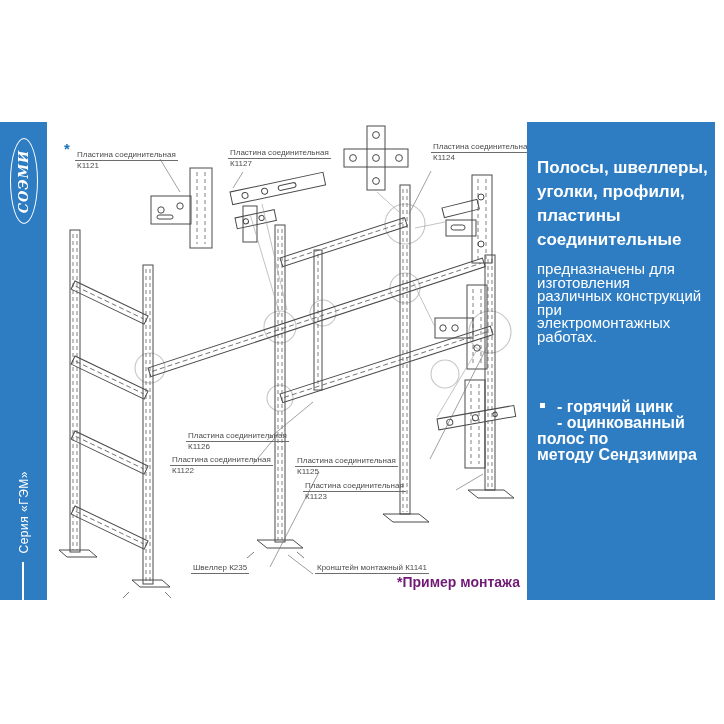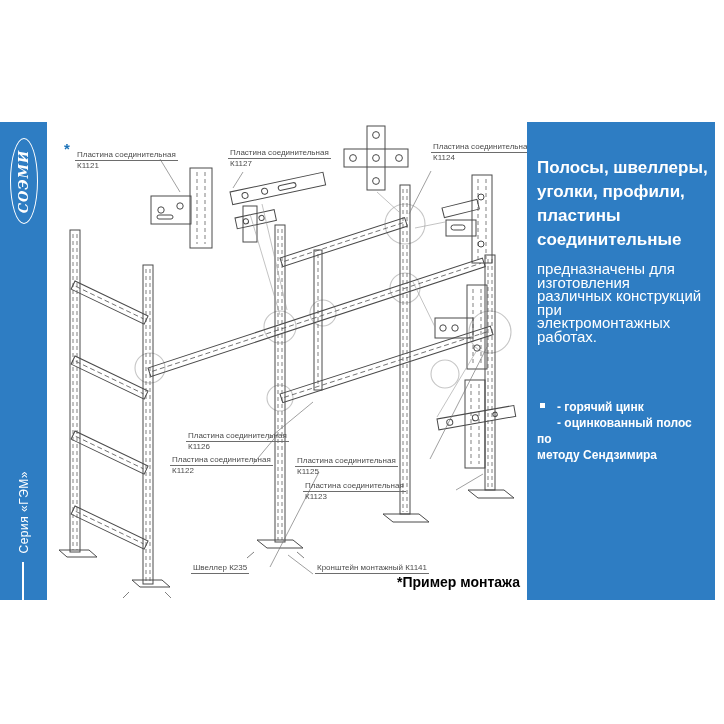--- a/index.html
+++ b/index.html
@@ -29,26 +29,26 @@
 
   
   .panel{position:absolute;left:527px;top:122px;width:188px;height:478px;background:#2e7dc3;
          color:#ffffff;box-sizing:border-box;padding:34px 6px 0 10px;}
   .panel h1{margin:0;font-size:17px;line-height:24px;font-weight:700;white-space:pre-line;}
   .panel .desc{margin:10px 0 0 0;font-size:15px;line-height:13.5px;white-space:pre-line;}
   .specs{margin-top:56px;}
   .spec-item{position:relative;font-size:10.5px;font-weight:700;line-height:15px;
              text-indent:20px;margin-bottom:22px;}
   .spec-item .sq{position:absolute;left:3px;top:4px;width:5px;height:5px;background:#ffffff;text-indent:0;}
-  .spec-sub{font-size:12px;font-weight:700;line-height:16px;}
+  .spec-sub{font-size:16px;font-weight:700;line-height:16px;}
   .spec-sub div{text-indent:20px;white-space:pre-line;}
   .coating{margin-bottom:0;}
 
   
-  .example-note{position:absolute;right:204px;top:574px;color:#000000;
+  .example-note{position:absolute;right:204px;top:574px;color:#701a75;
                 font-size:14px;font-weight:700;white-space:nowrap;}
 </style>
 </head>
 <body>
 
 <div class="left-strip">
   <div class="logo-oval">
     <span>СОЭМИ</span>
   </div>
   <div class="series">

